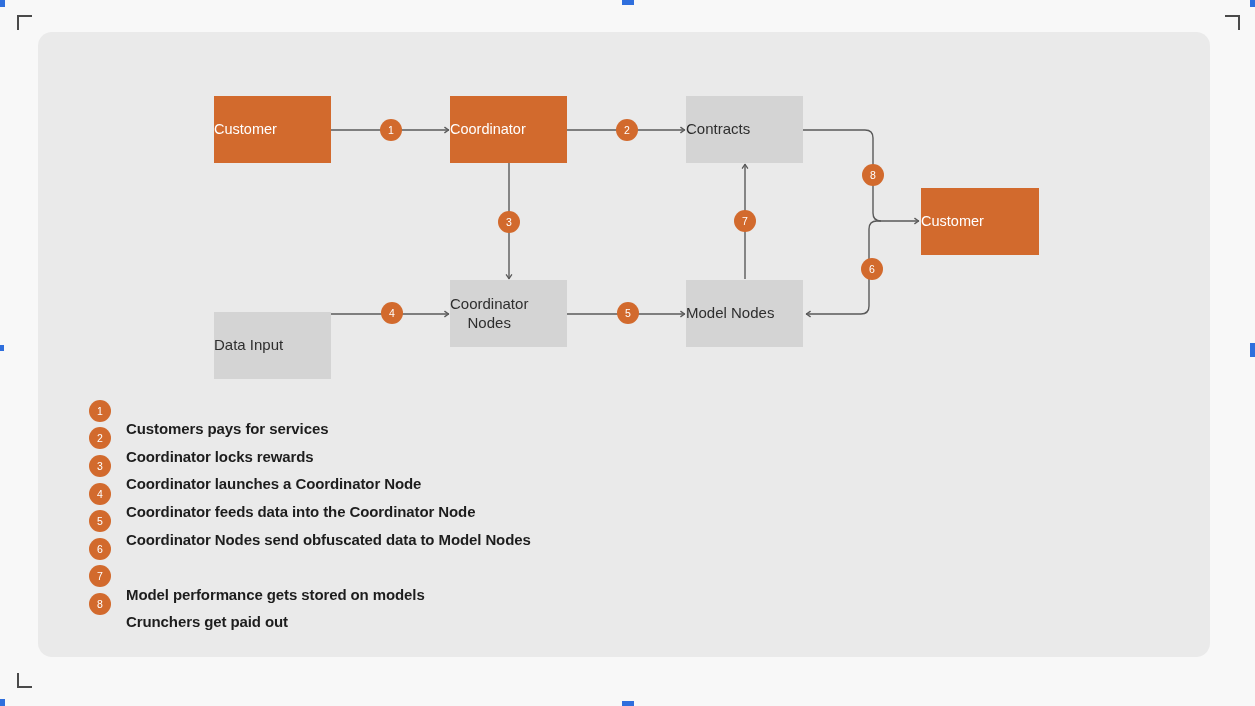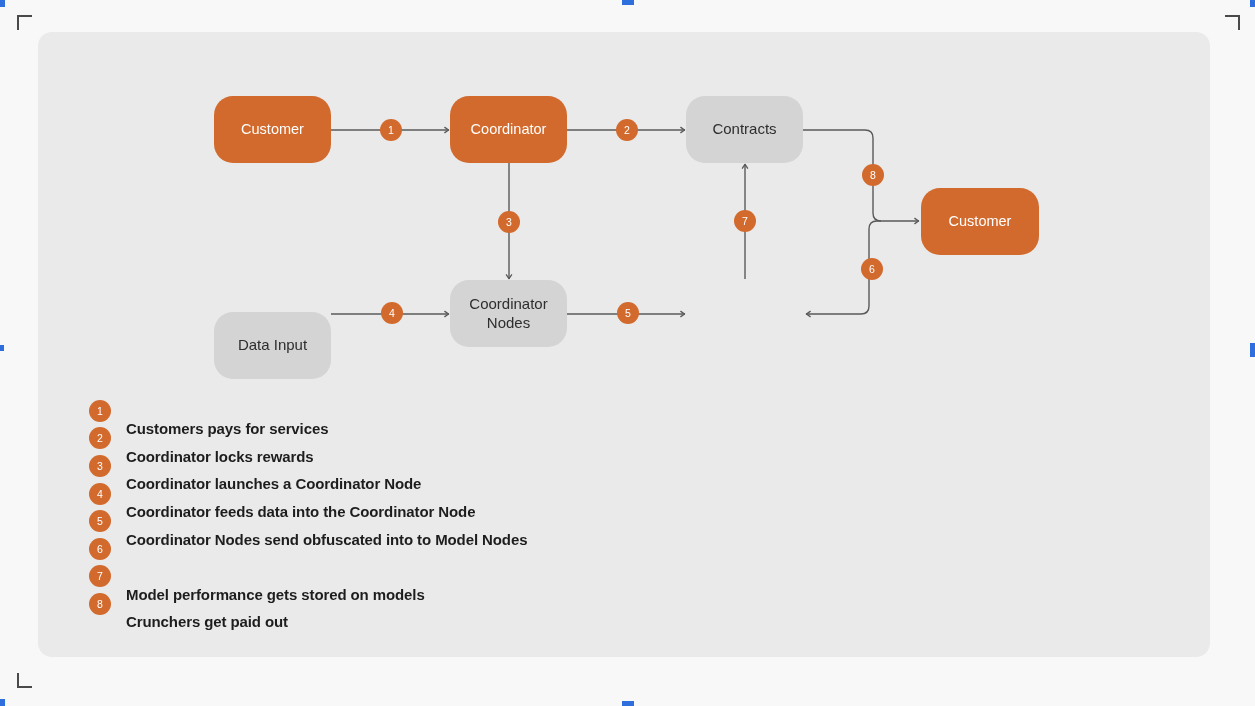--- a/index.html
+++ b/index.html
@@ -62,24 +62,24 @@
     left: 0;
     top: 0;
     width: 1255px;
     height: 706px;
     pointer-events: none;
   }
 
   
   .node {
     position: absolute;
-    border-radius: 19px;
-    display: flex;
-    align-items: center;
-    justify-content: center;
+    border-radius: 0;
+    display: flex;
+    align-items: center;
+    justify-content: flex-start;
     text-align: center;
     line-height: 1.25;
     box-sizing: border-box;
   }
   .node-label {
     display: block;
     white-space: pre-line;
   }
   .node.orange {
     background: #d26a2d;
@@ -215,20 +215,23 @@
   <div class="node orange" id="node-crunchers">
     <span class="node-label">Customer</span>
   </div>
   <div class="node gray" id="node-data-input">
     <span class="node-label">Data Input</span>
   </div>
   <div class="node gray" id="node-coordinator-nodes">
     <span class="node-label">Coordinator
 Nodes</span>
   </div>
+  <div class="node gray" id="node-model-nodes">
+    <span class="node-label">Model Nodes</span>
+  </div>
 
   <div class="badge" id="badge-1">1</div>
   <div class="badge" id="badge-2">2</div>
   <div class="badge" id="badge-3">3</div>
   <div class="badge" id="badge-4">4</div>
   <div class="badge" id="badge-5">5</div>
   <div class="badge" id="badge-6">6</div>
   <div class="badge" id="badge-7">7</div>
   <div class="badge" id="badge-8">8</div>
 
@@ -244,21 +247,21 @@
     <div class="legend-row">
       <div class="legend-badge">3</div>
       <div class="legend-text">Coordinator launches a Coordinator Node</div>
     </div>
     <div class="legend-row">
       <div class="legend-badge">4</div>
       <div class="legend-text">Coordinator feeds data into the Coordinator Node</div>
     </div>
     <div class="legend-row">
       <div class="legend-badge">5</div>
-      <div class="legend-text">Coordinator Nodes send obfuscated into to Model Nodes</div>
+      <div class="legend-text">Coordinator Nodes send obfuscated data to Model Nodes</div>
     </div>
     <div class="legend-row">
       <div class="legend-badge">6</div>
     </div>
     <div class="legend-row">
       <div class="legend-badge">7</div>
       <div class="legend-text">Model performance gets stored on models</div>
     </div>
     <div class="legend-row">
       <div class="legend-badge">8</div>

